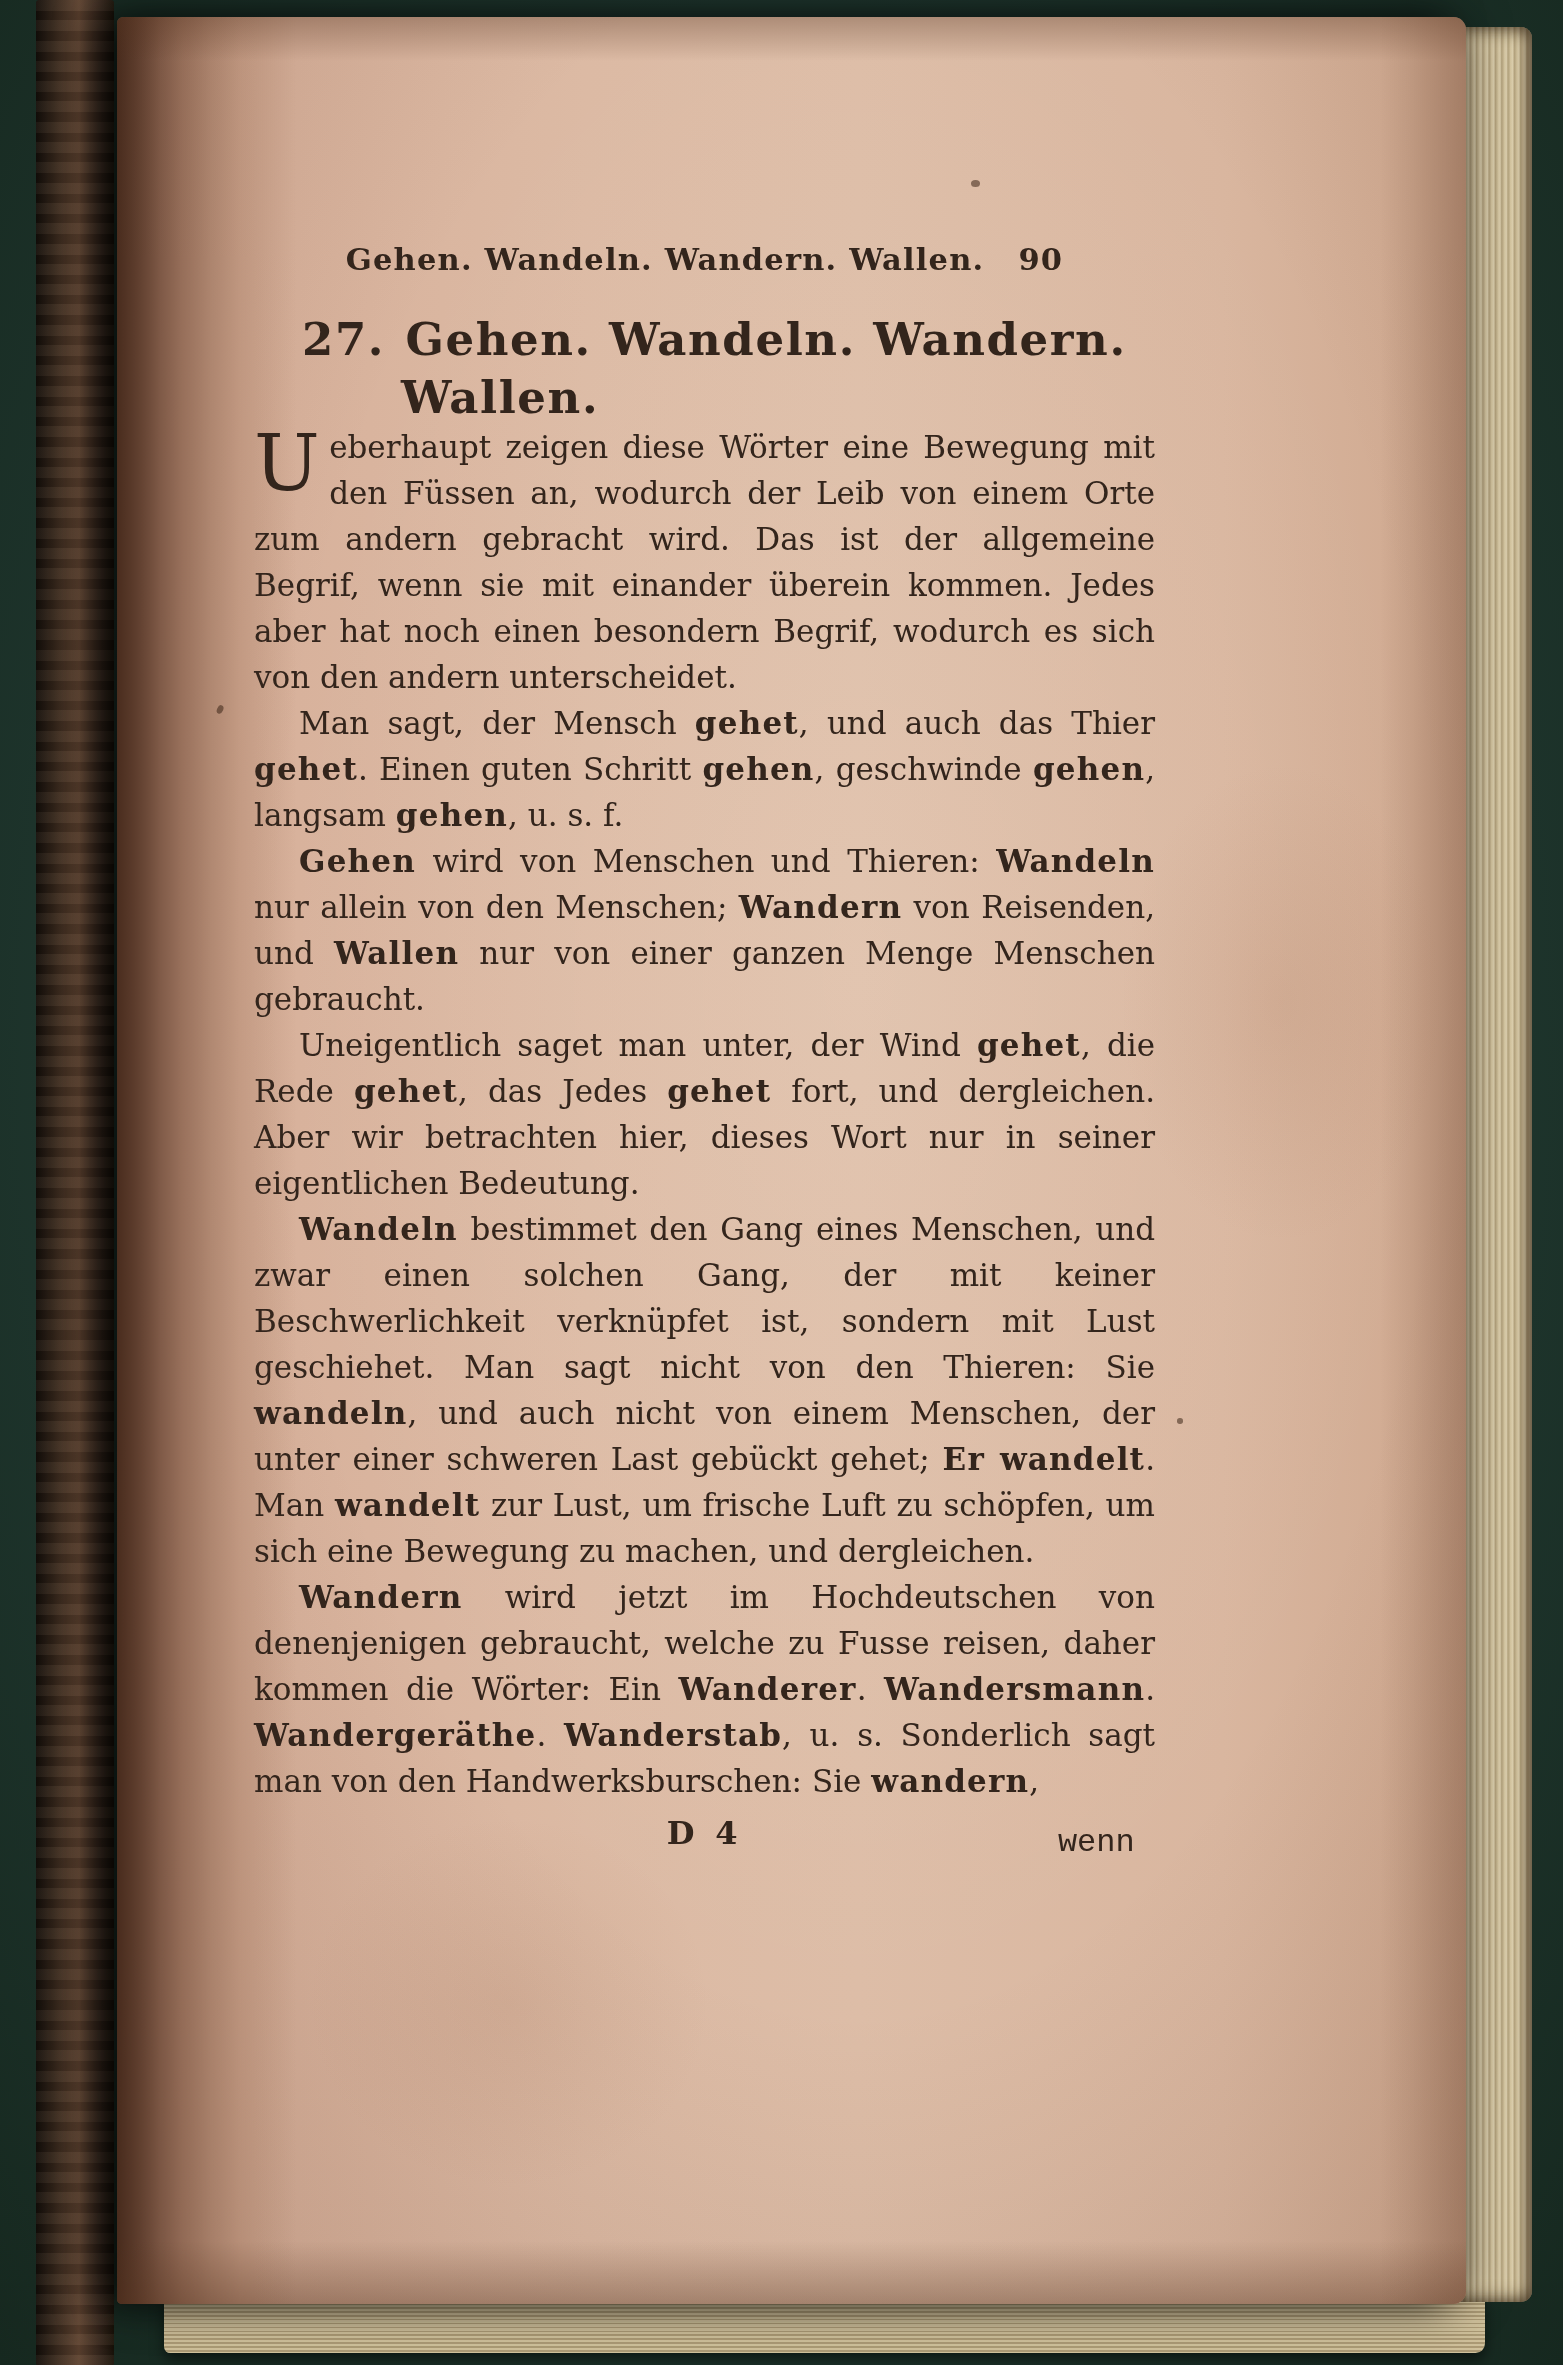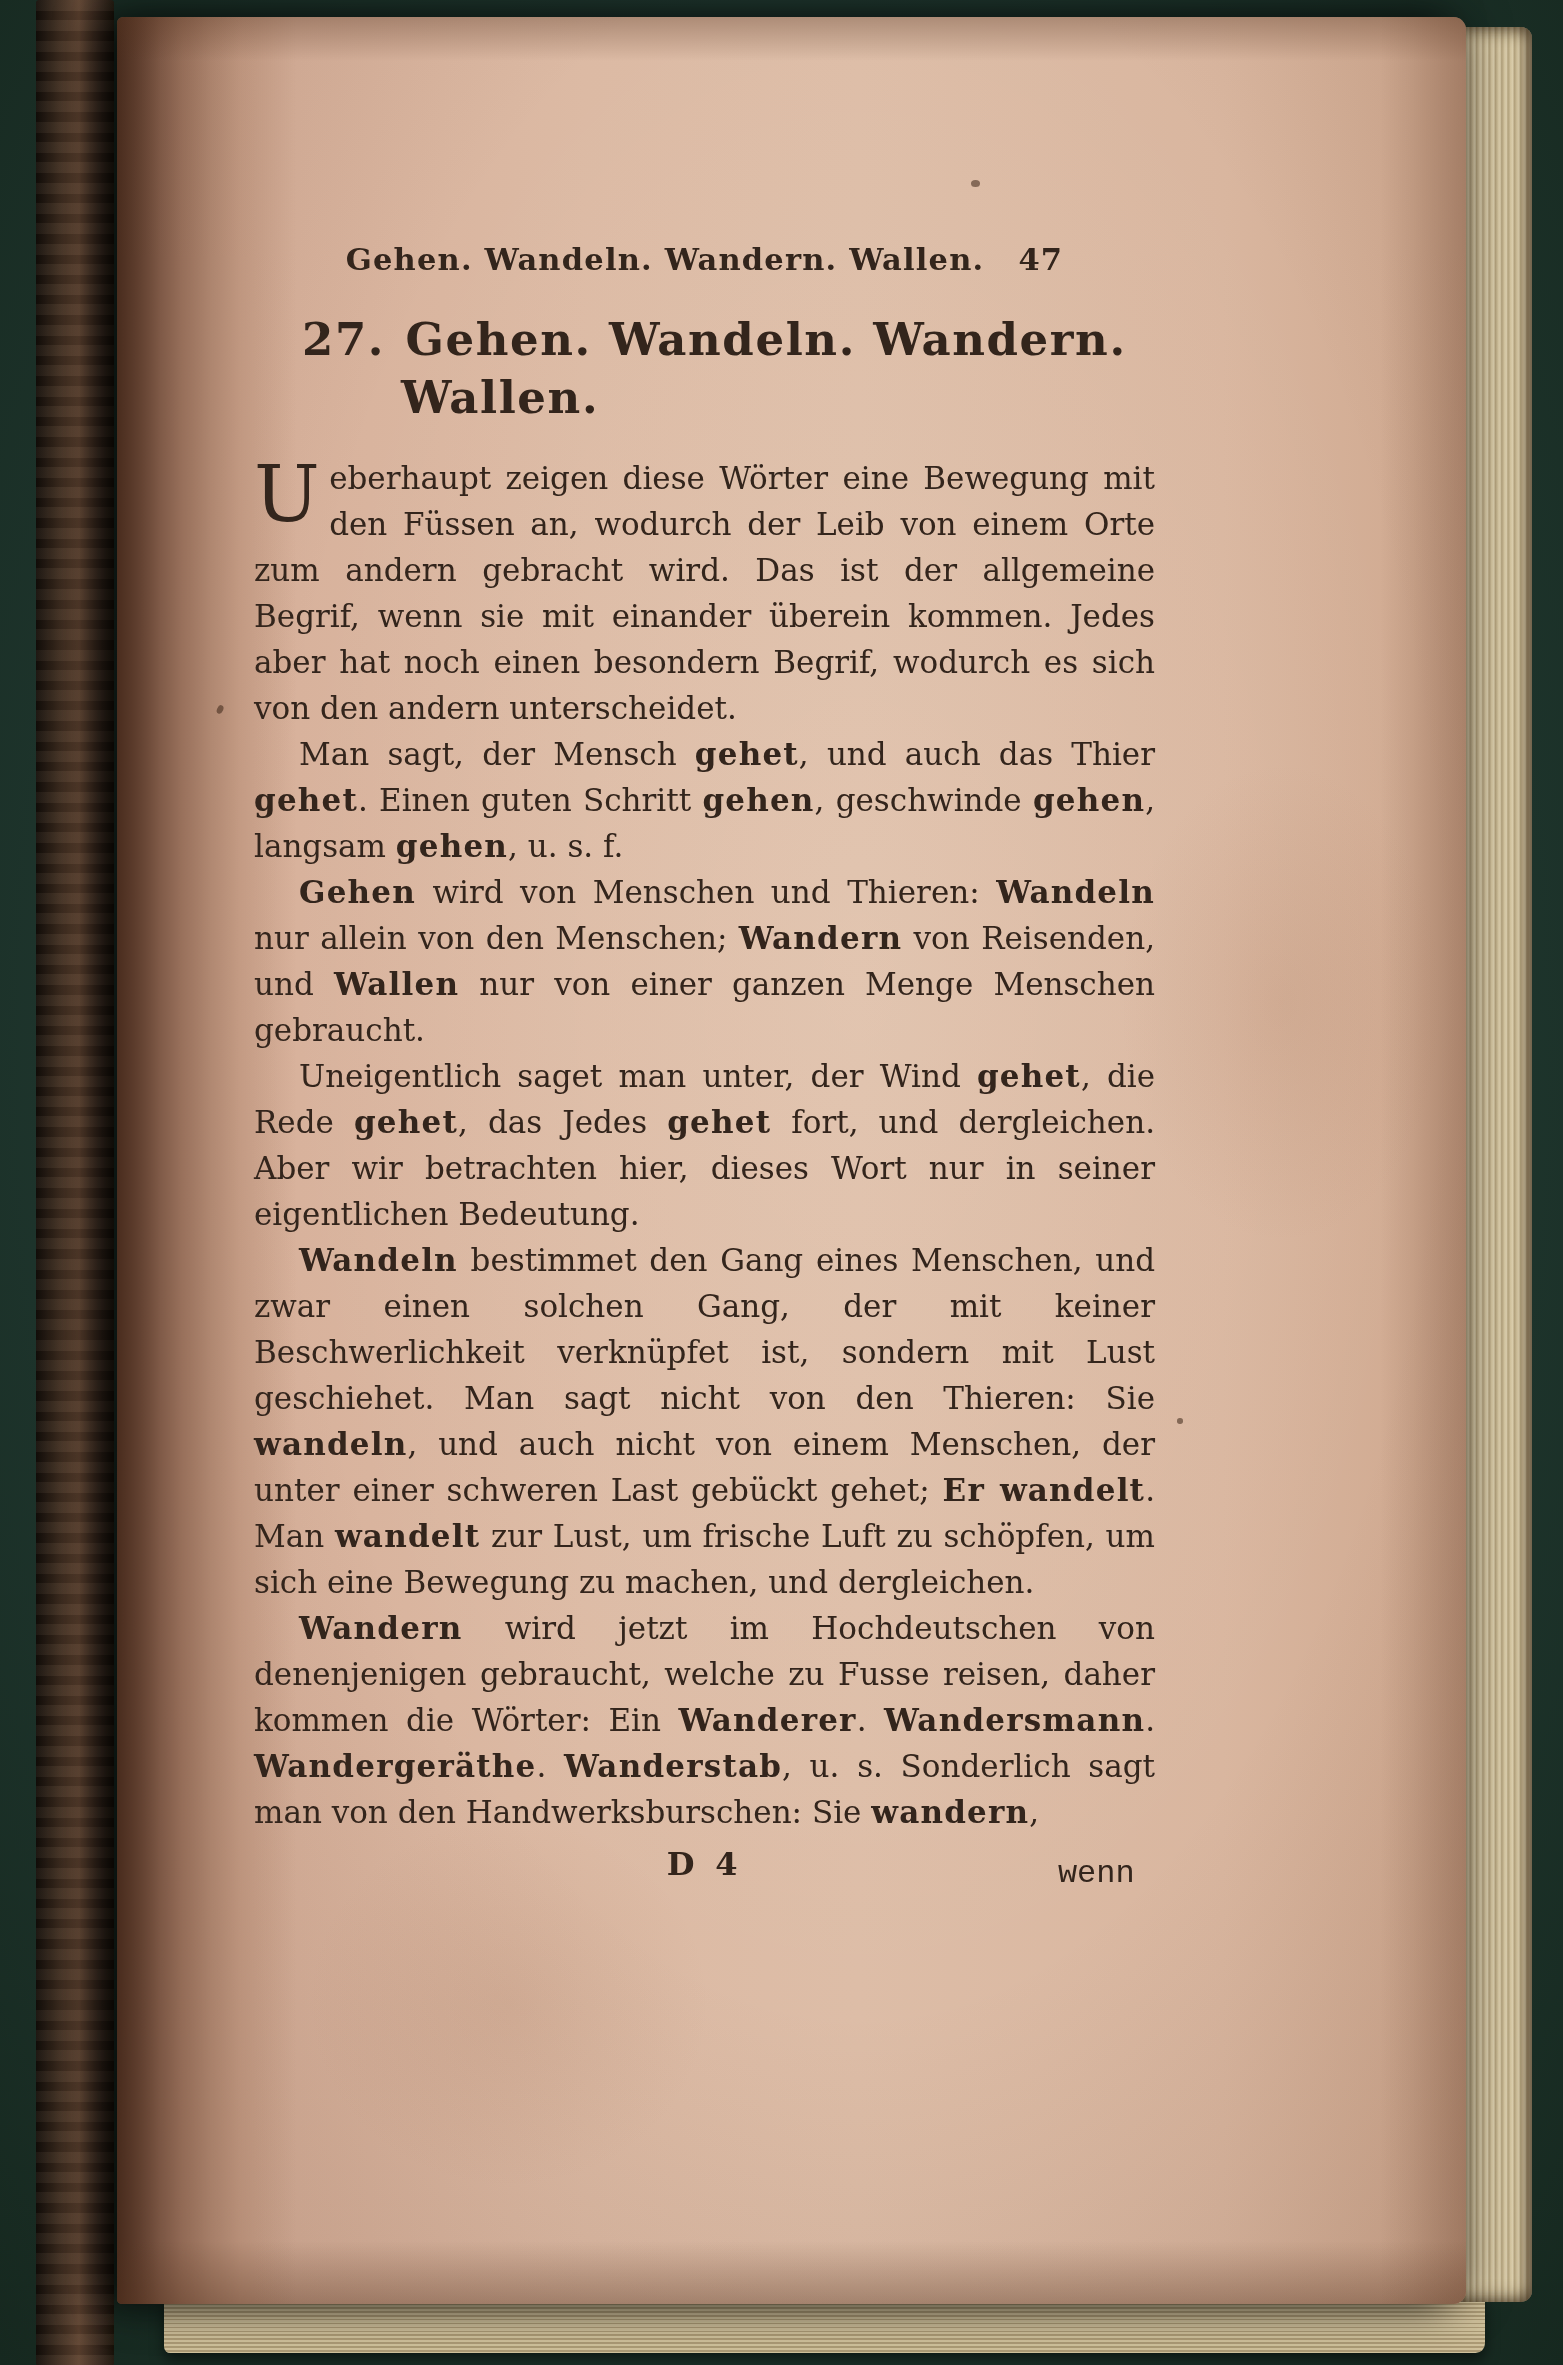--- a/index.html
+++ b/index.html
@@ -135,21 +135,20 @@
     display: flex;
     justify-content: center;
     align-items: center;
     gap: 34px;
     font-size: 30.5px;
     font-weight: bold;
     letter-spacing: 1.2px;
     margin-bottom: 36px;
   }
   .section-heading {
-    margin-bottom: 31px;
   }
   .heading-line1 {
     font-size: 45px;
     font-weight: bold;
     letter-spacing: 1.6px;
     margin-left: 48px;
     white-space: nowrap;
   }
   .heading-number {
     font-weight: bold;
@@ -219,21 +218,21 @@
   <div class="stain s1"></div>
   <div class="stain s2"></div>
   <div class="speck p1"></div>
   <div class="speck p2"></div>
   <div class="speck p3"></div>
 
   <div class="text-area">
 
     <div class="running-header">
       <span>Gehen. Wandeln. Wandern. Wallen.</span>
-      <span>47</span>
+      <span>90</span>
     </div>
 
     <div class="section-heading">
       <div class="heading-line1">
         <span class="heading-number">27.</span><span>Gehen. Wandeln. Wandern.</span>
       </div>
       <div class="heading-line2">Wallen.</div>
     </div>
 
     <div class="body-paragraphs">

